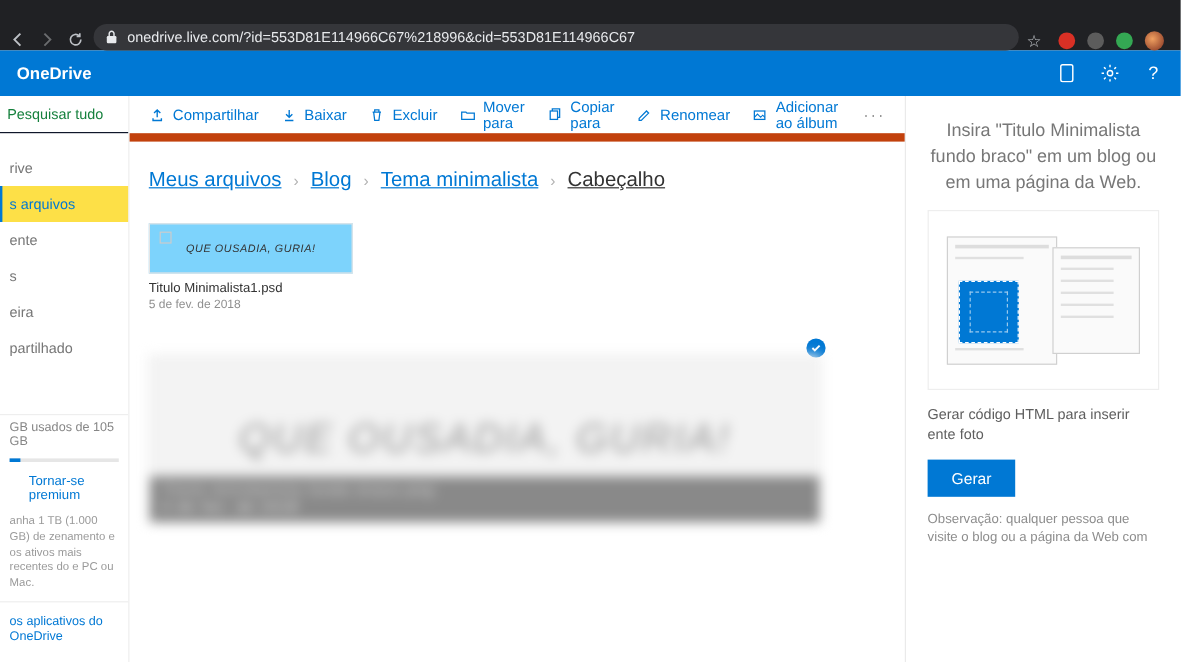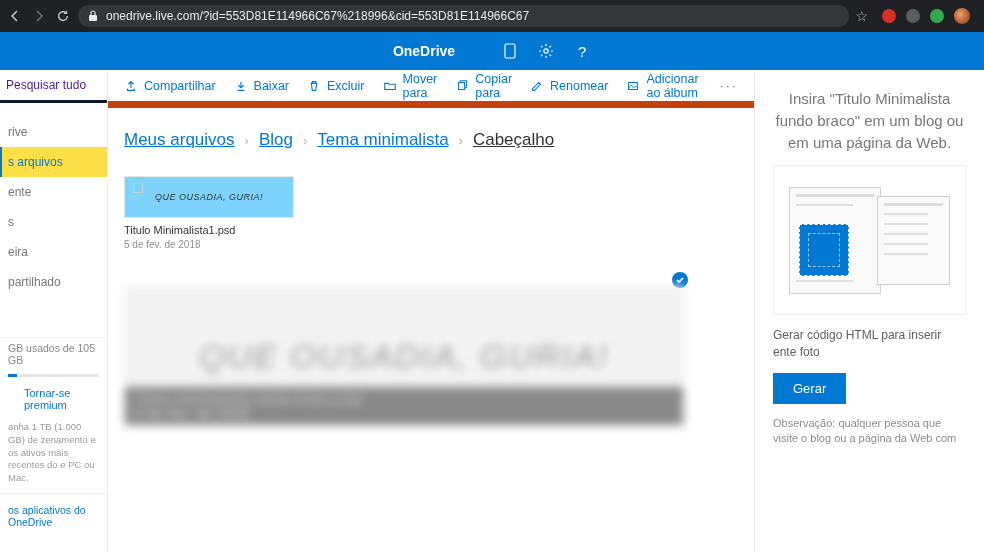--- a/index.html
+++ b/index.html
@@ -1,39 +1,39 @@
 <!DOCTYPE html>
 <html><head>
 <meta charset="utf-8">
 <style>
   * { box-sizing: border-box; margin: 0; padding: 0; font-family: 'Segoe UI', Tahoma, sans-serif; }
   body { width: 984px; height: 552px; overflow: hidden; background: #fff; font-size: 12.5px; }
 
   
-  .chrome-bar { background: #202124; height: 32px; display: flex; align-items: center; padding: 0 6px; gap: 6px; }
+  .chrome-bar { background: #202124; height: 42px; display: flex; align-items: flex-end; padding: 0 6px; gap: 6px; }
   .chrome-nav-icon { color: #b9bdc1; width: 18px; height: 18px; display: flex; align-items: center; justify-content: center; }
   .chrome-url-box { flex: 1; background: #35363a; border-radius: 14px; height: 22px; display: flex; align-items: center; padding: 0 10px; color: #e8eaed; font-size: 12px; gap: 8px; }
   .lock-icon { color: #e8eaed; font-size: 10px; display: flex; align-items: center; }
   .chrome-right-icons { display: flex; align-items: center; gap: 10px; padding: 0 8px; }
   .ext-dot { width: 14px; height: 14px; border-radius: 50%; }
   .star-icon { color: #bdc1c6; font-size: 14px; }
   .avatar { width: 16px; height: 16px; border-radius: 50%; background: radial-gradient(circle at 40% 40%, #f0a060, #803020); }
 
   
-  .od-header { background: #0078d4; height: 38px; display: flex; align-items: center; justify-content: center; padding: 0 14px; color: #fff; gap: 46px; }
+  .od-header { background: #0078d4; height: 38px; display: flex; align-items: center; justify-content: space-between; padding: 0 14px; color: #fff; gap: 46px; }
   .od-brand { font-size: 14px; font-weight: 600; }
   .od-header-icons { display: flex; gap: 18px; align-items: center; }
   .od-h-icon { width: 18px; height: 18px; display: flex; align-items: center; justify-content: center; font-size: 15px; cursor: pointer; }
 
   
   .content { display: flex; height: calc(100% - 68px); }
 
   
   .sidebar { width: 108px; border-right: 1px solid #eaeaea; display: flex; flex-direction: column; font-size: 12px; overflow: hidden; }
-  .search-box { padding: 8px 6px; color: #4c1d95; font-size: 12px; border-bottom: 3px solid #0f172a; white-space: nowrap; }
+  .search-box { padding: 8px 6px; color: #15803d; font-size: 12px; border-bottom: 1px solid #0f172a; white-space: nowrap; }
   .sb-item { padding: 8px 8px; color: #767676; white-space: nowrap; overflow: hidden; text-overflow: ellipsis; }
   .sb-item.active { color: #0078d4; background: #fde047; border-left: 2px solid #0078d4; padding-left: 6px; }
   .sb-spacer { flex: 0 0 40px; }
   .sb-storage { font-size: 10.5px; color: #868686; padding: 4px 8px; border-top: 1px solid #eee; }
   .sb-bar { height: 3px; background: #e6e6e6; margin: 4px 8px; }
   .sb-bar-fill { width: 10%; height: 100%; background: #0078d4; }
   .sb-premium { color: #0078d4; font-size: 11px; padding: 6px 24px; cursor: pointer; }
   .sb-note { font-size: 9.5px; color: #9a9a9a; padding: 4px 8px; line-height: 1.35; }
   .sb-sep { border-top: 1px solid #eee; margin: 4px 0; }
   .sb-app { color: #0078d4; font-size: 10.5px; padding: 6px 8px; }

